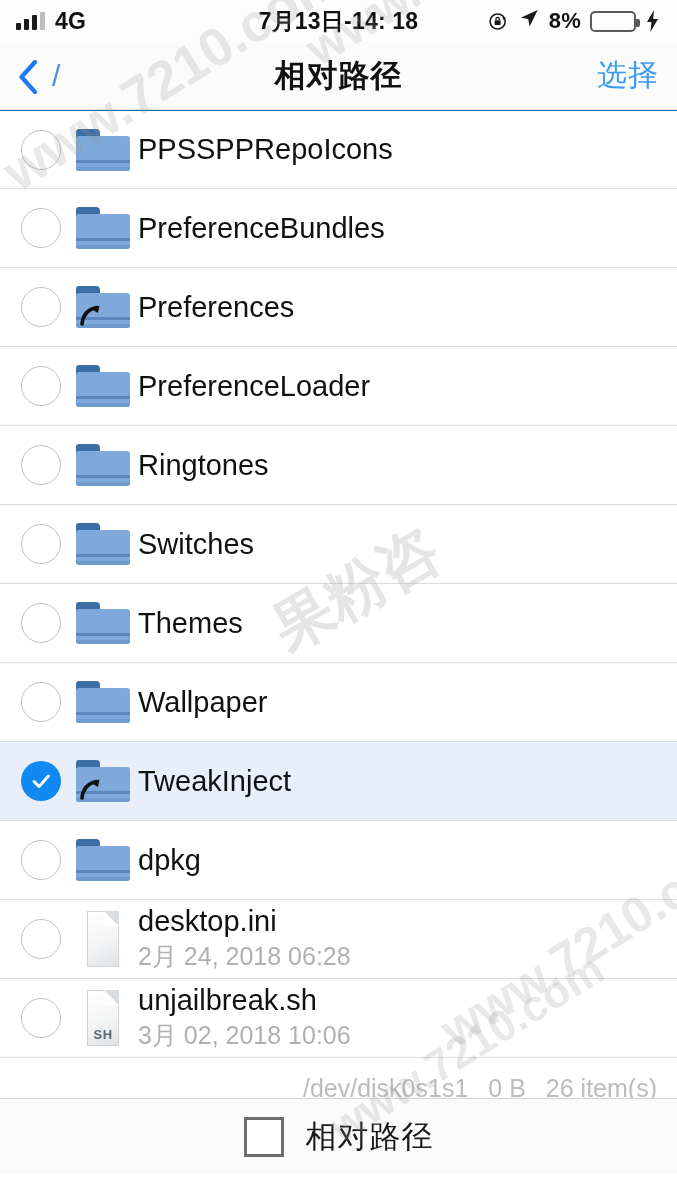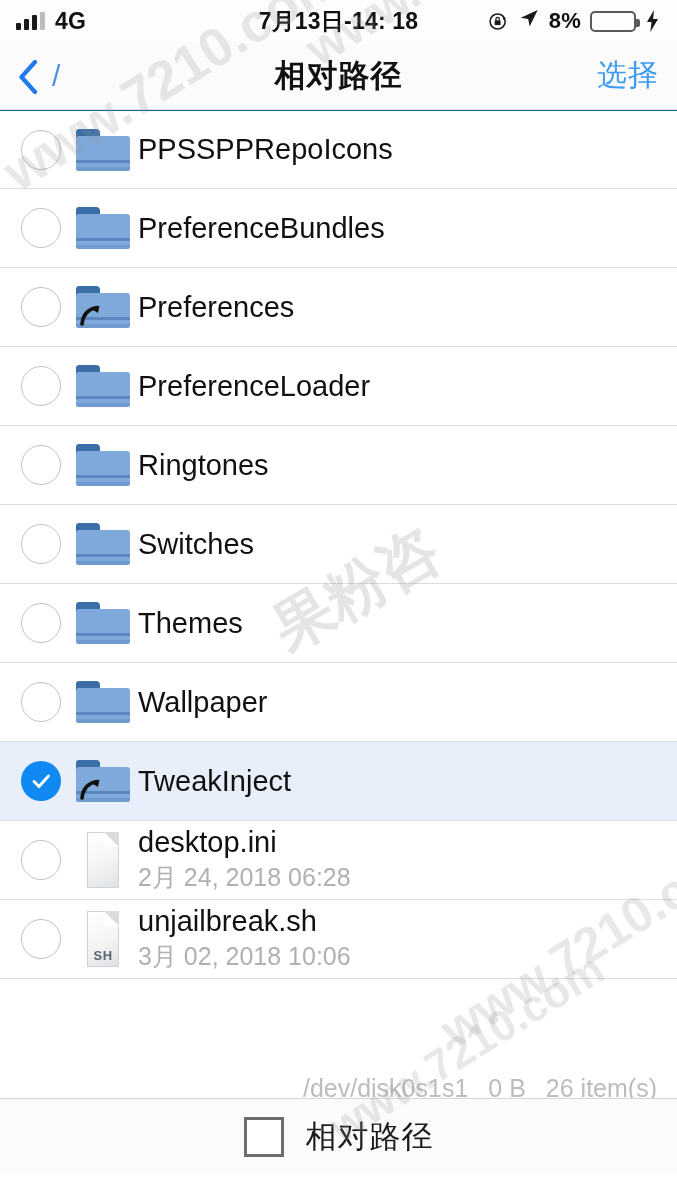--- a/index.html
+++ b/index.html
@@ -419,20 +419,36 @@
         </div>
         <div class="texts">
           <div class="name">TweakInject</div>
         </div>
       </div>
       <div class="row">
         <div class="check">
           <span class="circle"></span>
         </div>
         <div class="icowrap">
+          <span class="folder">
+            <span class="tab"></span>
+            <span class="body"></span>
+            <span class="lip"></span>
+            <span class="bottom"></span>
+          </span>
+        </div>
+        <div class="texts">
+          <div class="name">dpkg</div>
+        </div>
+      </div>
+      <div class="row">
+        <div class="check">
+          <span class="circle"></span>
+        </div>
+        <div class="icowrap">
           <span class="file">
             <span class="filepg"></span>
             <span class="filefold2"></span>
             <span class="filefold"></span>
           </span>
         </div>
         <div class="texts">
           <div class="name">desktop.ini</div>
           <div class="sub">2月 24, 2018 06:28</div>
         </div>

